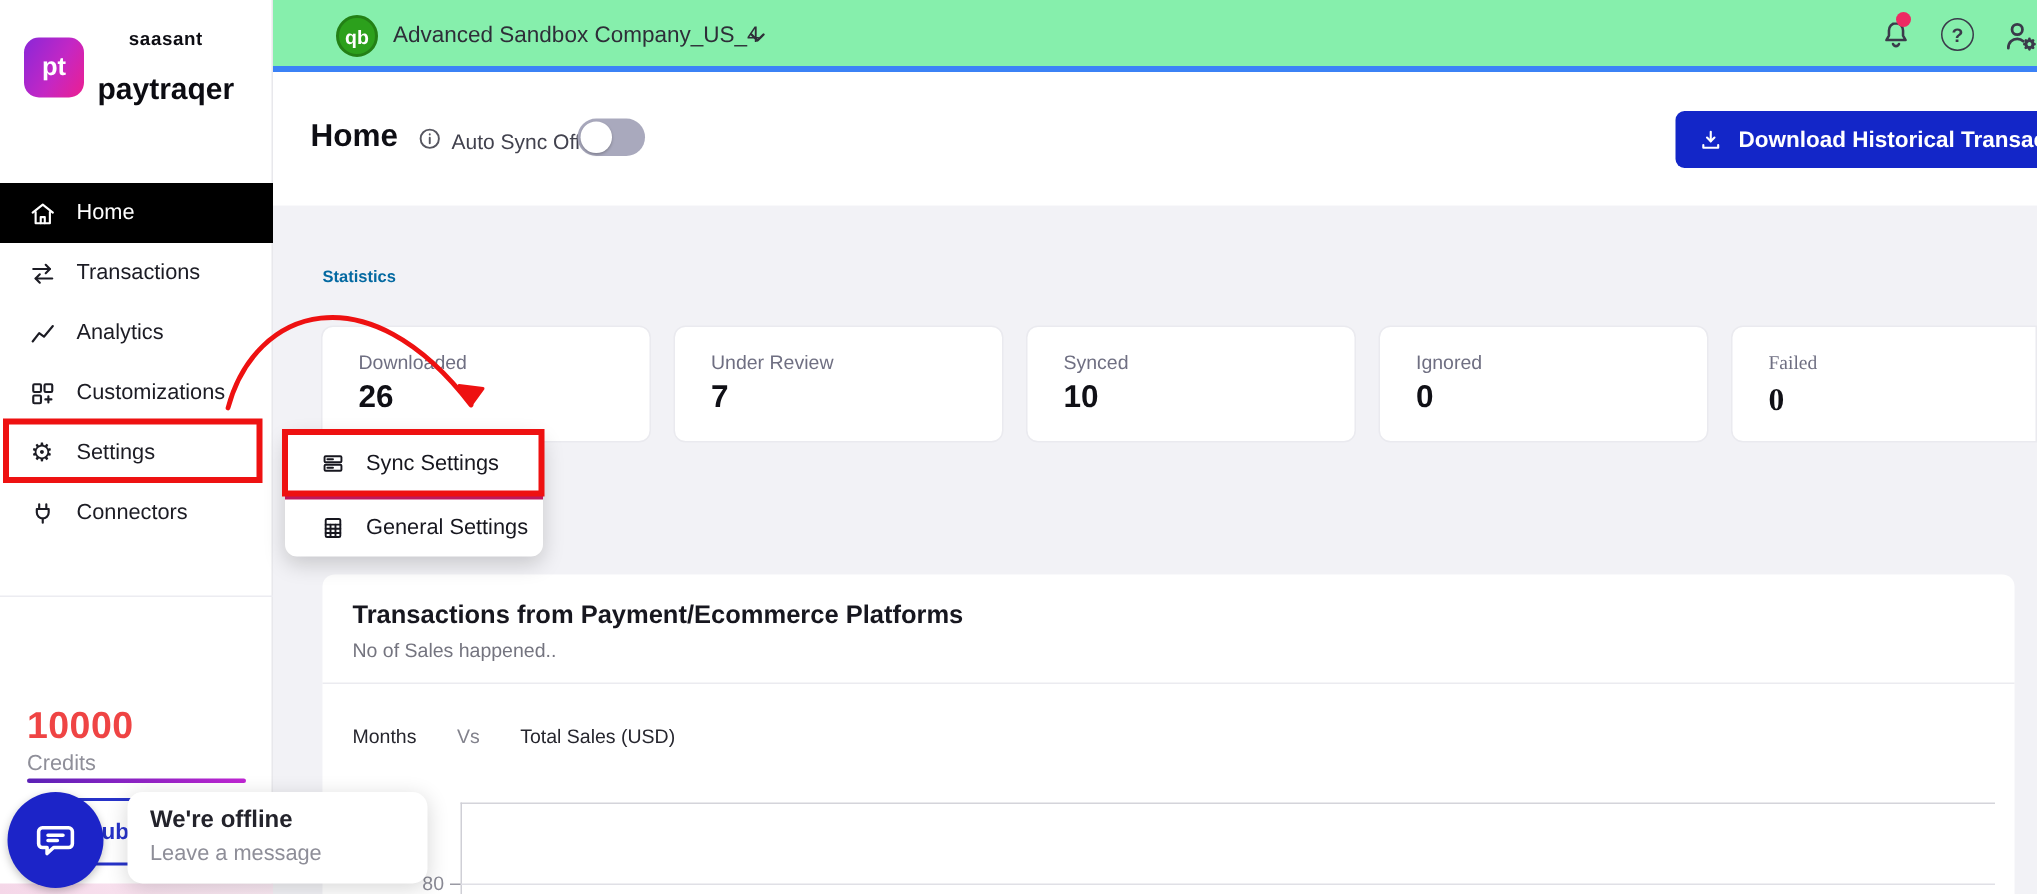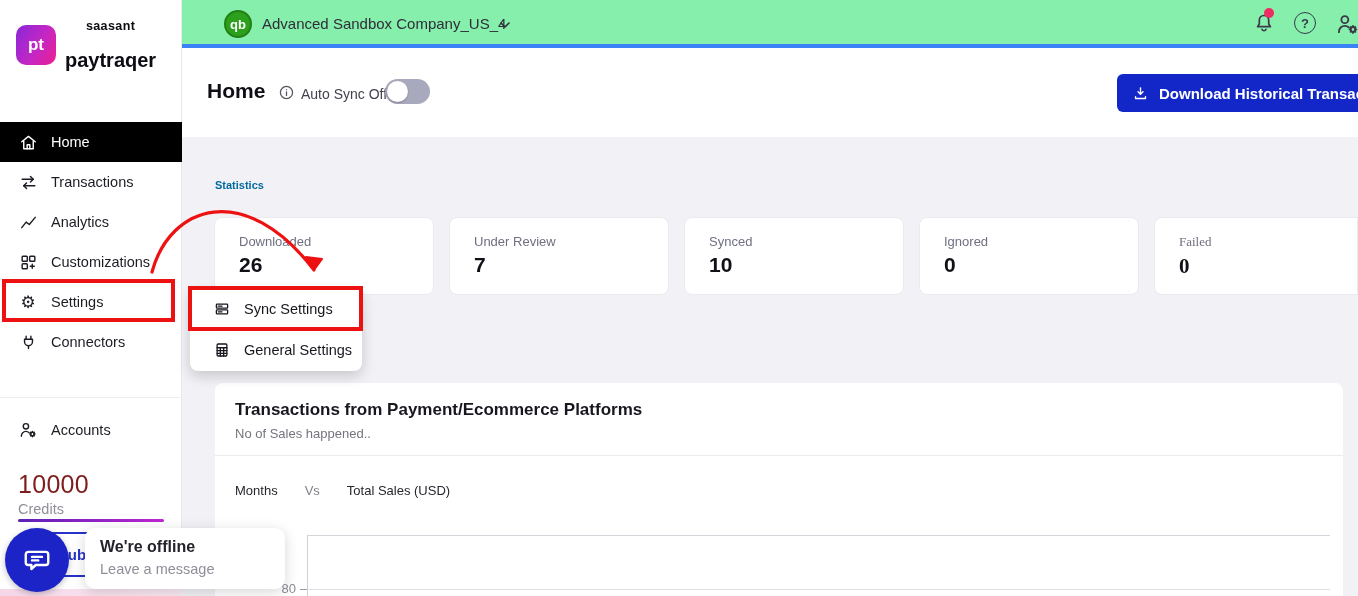--- a/index.html
+++ b/index.html
@@ -23,21 +23,21 @@
 
   .nav { position:absolute; left:0; top:122px; width:182px; }
   .nav-item { height:40px; display:flex; align-items:center; gap:13px; padding-left:18px; font-size:14.5px; color:#1c1c24; cursor:pointer; }
   .nav-item.active { background:#000; color:#fff; }
   .nav-icon { width:20px; height:20px; display:flex; align-items:center; justify-content:center; flex:none; }
   .gear-glyph { font-family:"DejaVu Sans", sans-serif; font-size:17px; line-height:1; }
 
   .side-divider { position:absolute; left:0; top:397px; width:182px; height:1px; background:#ececf1; }
   .accounts-item { position:absolute; left:0; top:410px; width:182px; height:40px; display:flex; align-items:center; gap:13px; padding-left:18px; font-size:14.5px; }
 
-  .credits-value { position:absolute; left:18px; top:470px; font-size:25px; font-weight:400; color:#7f1d1d; letter-spacing:.3px; }
+  .credits-value { position:absolute; left:18px; top:470px; font-size:25px; font-weight:700; color:#ef4444; letter-spacing:.3px; }
   .credits-label { position:absolute; left:18px; top:501px; font-size:14.5px; color:#8f8f99; }
   .credits-line  { position:absolute; left:18px; top:519px; width:146px; height:3px; border-radius:2px; background:linear-gradient(90deg,#5b21b6,#c026d3); }
 
   .subscribe-btn { position:absolute; left:20px; top:532px; width:148px; height:45px; background:#fff; border:2px solid #2733c9; border-radius:6px;
     color:#2733c9; font-size:15px; font-weight:600; display:flex; align-items:center; justify-content:center; z-index:6; }
 
   .pink-strip { position:absolute; left:0; top:589px; width:182px; height:7px; background:linear-gradient(90deg,#f5d7e8,#fbeaf4); z-index:7; }
 
   
   .red-box-settings { position:absolute; left:2px; top:279px; width:173px; height:43px; border:4px solid #ee1111; z-index:26; pointer-events:none; }
@@ -69,21 +69,21 @@
   
   .stats-title { position:absolute; left:215px; top:179px; font-size:11px; font-weight:600; color:#0369a1; z-index:2; }
   .stat-card { position:absolute; top:217px; width:220px; height:78px; background:#fff; border:1px solid #eaeaef; border-radius:8px; padding:16px 24px; z-index:2; }
   .stat-label { font-size:13px; color:#6f6f82; }
   .stat-value { font-size:21px; font-weight:bold; color:#101016; margin-top:4px; }
 
   
   .settings-menu { position:absolute; left:190px; top:288px; width:172px; height:83px; background:#fff; border-radius:8px;
     box-shadow:0 5px 14px rgba(0,0,0,.18); z-index:15; }
   .menu-item { height:41px; display:flex; align-items:center; gap:12px; padding-left:22px; font-size:14.5px; color:#17171f; cursor:pointer; }
-  .menu-item + .menu-item { border-top:1px solid #be185d; }
+  .menu-item + .menu-item { border-top:4px solid #be185d; }
 
   
   .tx-panel { position:absolute; left:215px; top:383px; width:1128px; height:213px; background:#fff; border-radius:8px 8px 0 0; z-index:1; }
   .tx-title { position:absolute; left:20px; top:17px; font-size:17px; font-weight:bold; color:#17171f; }
   .tx-subtitle { position:absolute; left:20px; top:43px; font-size:13px; color:#74747f; }
   .tx-divider { position:absolute; left:0; top:72px; width:1128px; height:1px; background:#ebebf0; }
   .tx-axis-labels { position:absolute; left:20px; top:100px; font-size:13px; color:#26262e; display:flex; gap:27px; }
   .tx-axis-labels .vs { color:#82828c; }
   .chart-yaxis { position:absolute; left:92px; top:152px; width:1px; height:61px; background:#cfcfd6; }
   .chart-topline { position:absolute; left:92px; top:152px; width:1023px; height:1px; background:#d4d4da; }
@@ -164,31 +164,20 @@
             <path d="M7 8 H17 V11 A5 5 0 0 1 7 11 Z"></path>
             <path d="M12 16 V19.5"></path>
         </svg>
       </span>
       <span>Connectors</span>
     </div>
   </div>
 
   <div class="side-divider"></div>
 
-  <div class="accounts-item">
-    <span class="nav-icon">
-      <svg width="20" height="20" viewBox="0 0 24 24" fill="none" stroke="currentColor" stroke-width="1.7" stroke-linecap="round" stroke-linejoin="round">
-        <circle cx="9.5" cy="7.5" r="3.2"></circle>
-          <path d="M4 19.5 C4 15.8 6.6 13.6 9.5 13.6 C11 13.6 12.3 14.2 13.3 15.2"></path>
-        <circle cx="17.3" cy="16.8" r="2.2"></circle>
-        <path d="M17.3 13.6 V14.6 M17.3 19 V20 M14.2 16.8 H15.2 M19.4 16.8 H20.4 M15.1 14.6 L15.8 15.3 M18.8 18.3 L19.5 19 M19.5 14.6 L18.8 15.3 M15.8 18.3 L15.1 19"></path>
-      </svg>
-    </span>
-    <span>Accounts</span>
-  </div>
 
   <div class="credits-value">10000</div>
   <div class="credits-label">Credits</div>
   <div class="credits-line"></div>
 
   <div class="subscribe-btn">Subscribe</div>
   <div class="pink-strip"></div>
 </div>
 
 <div class="topbar">

